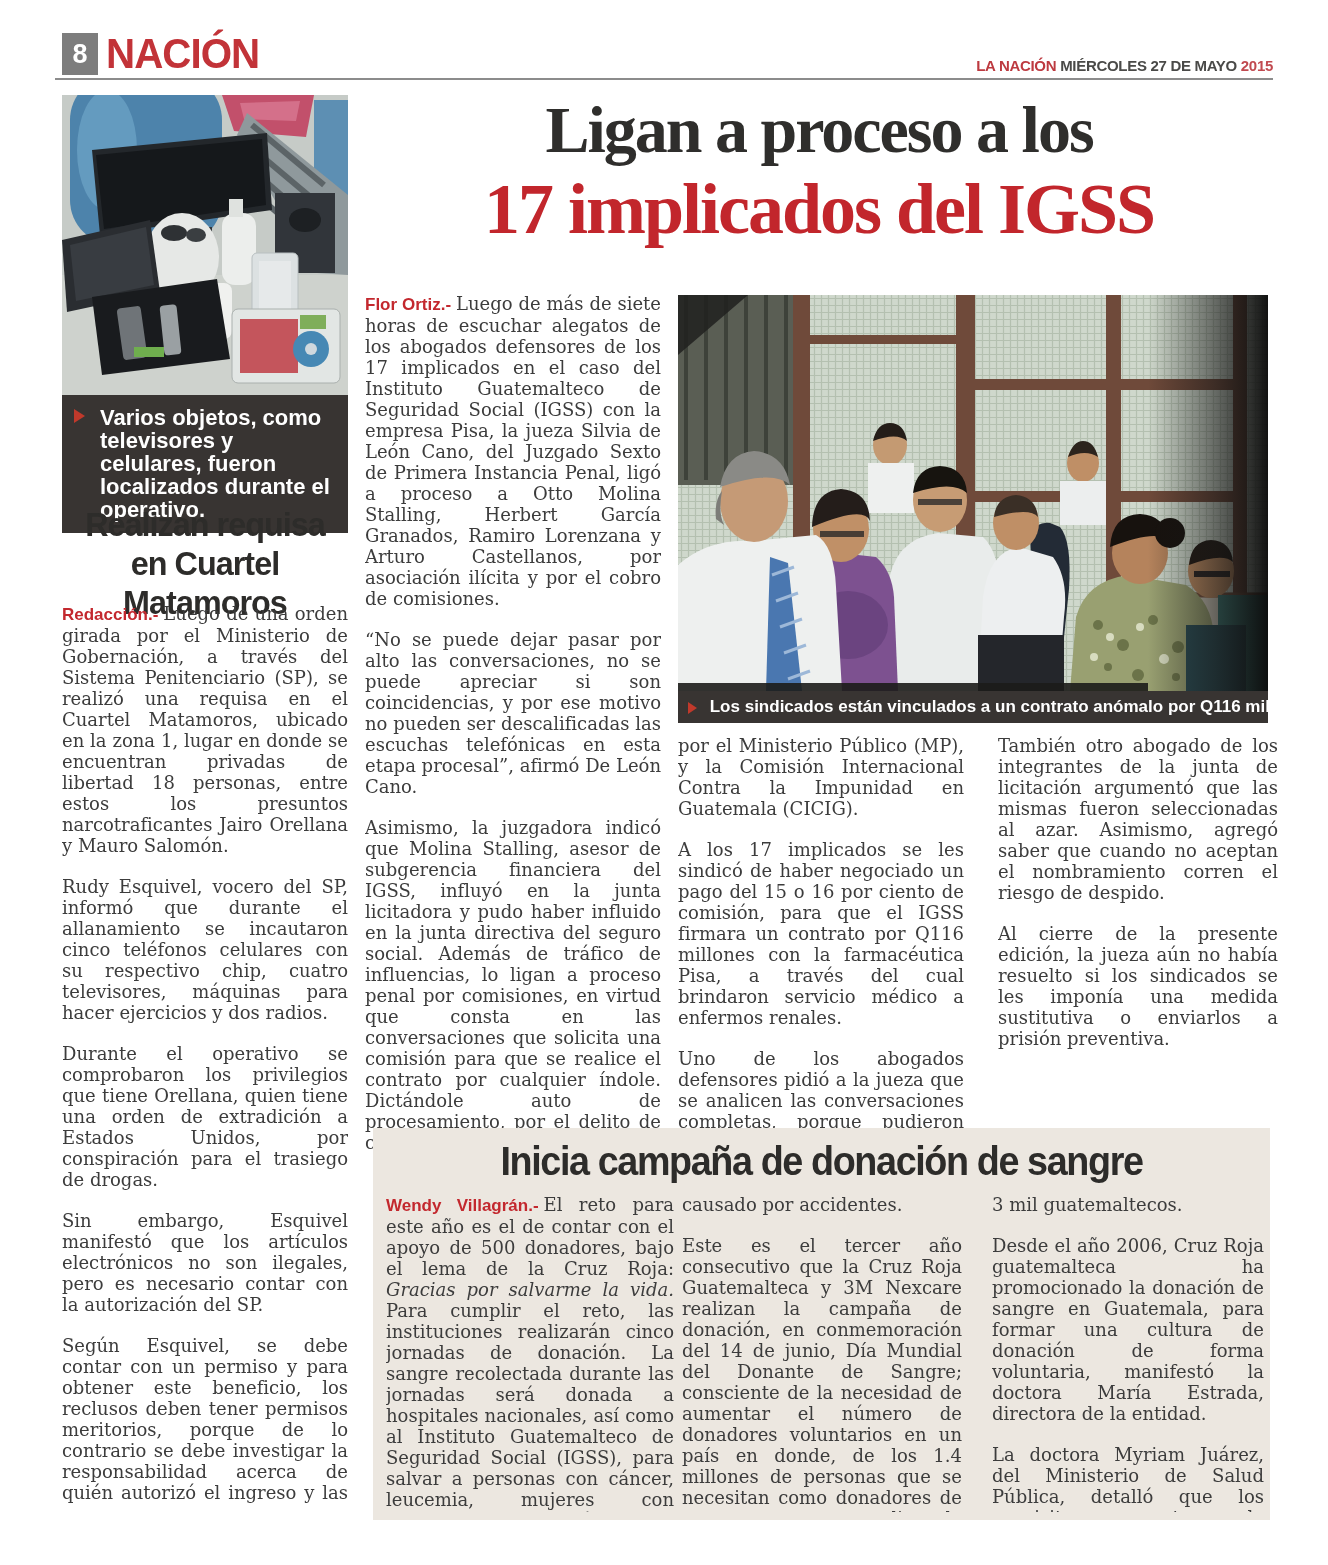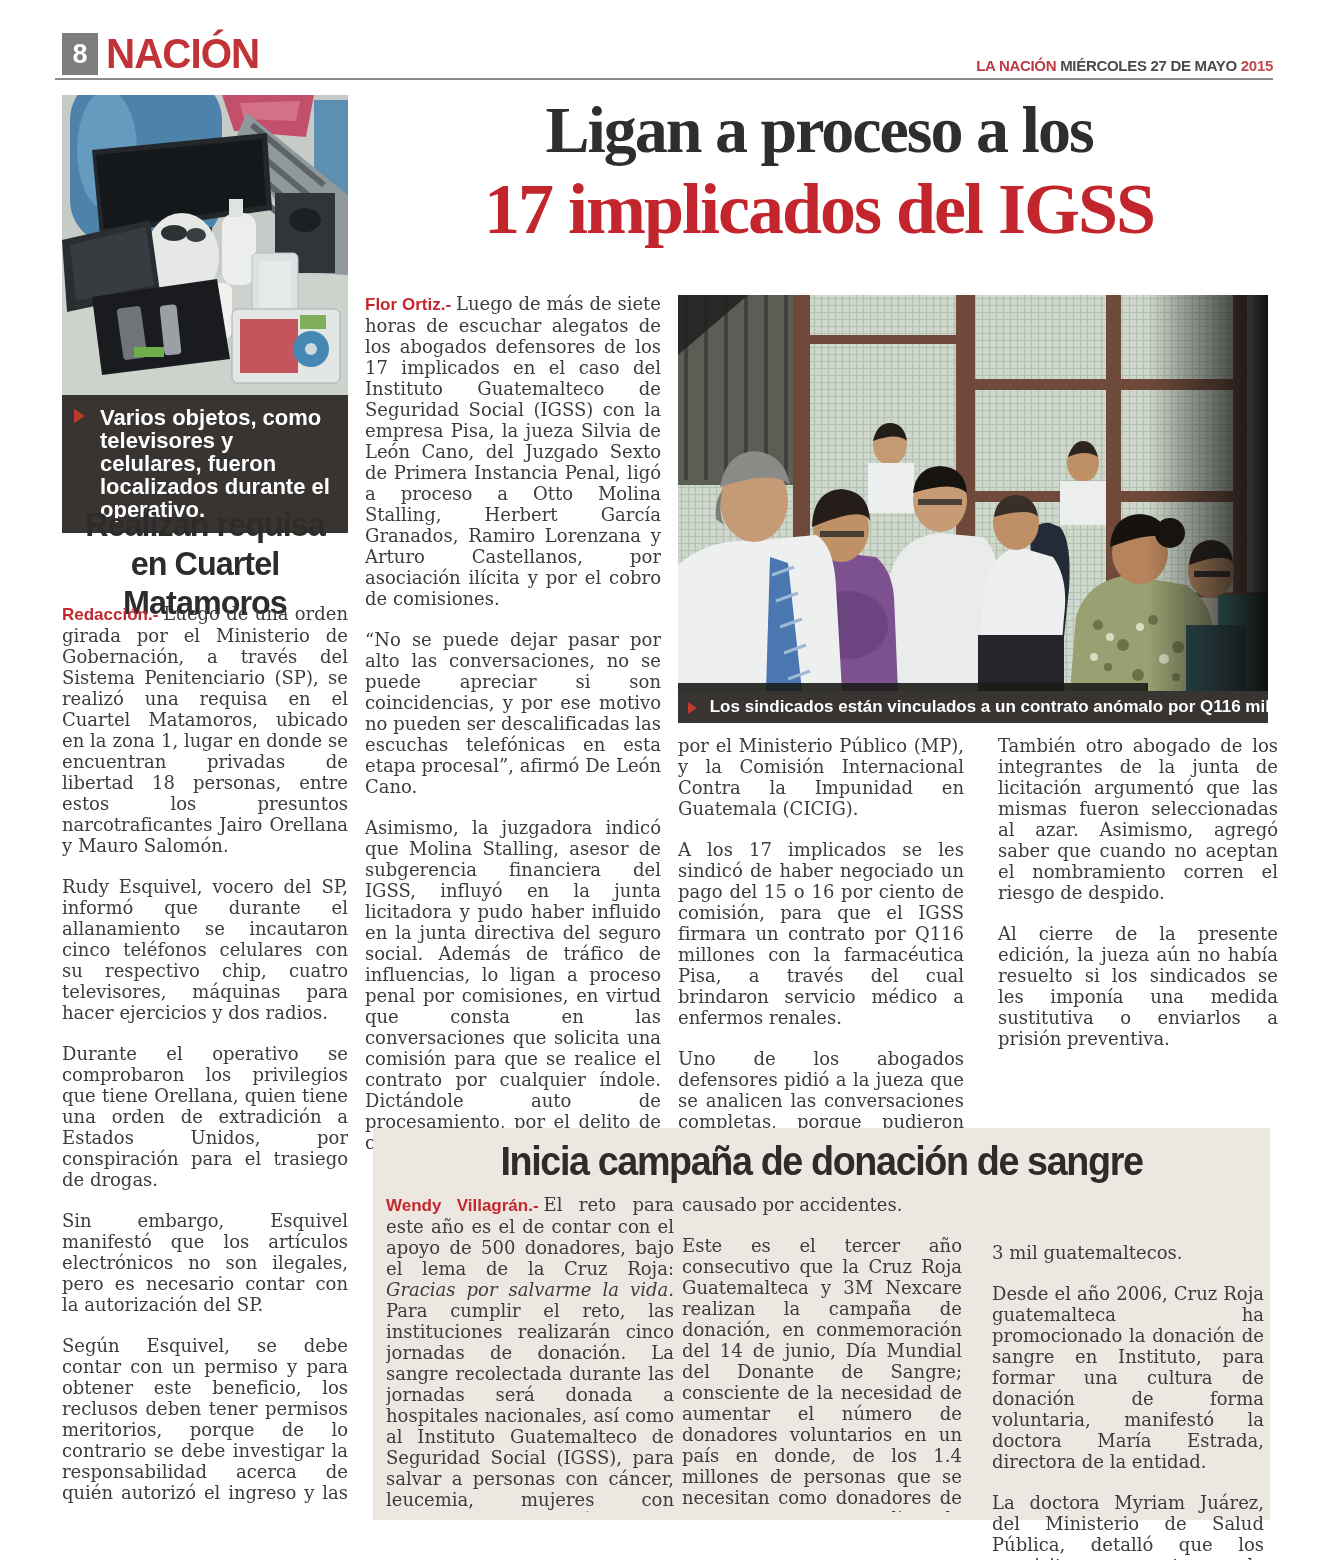--- a/index.html
+++ b/index.html
@@ -51,21 +51,21 @@
   .main-cap .tri{margin-top:0;vertical-align:middle;border-top-width:6px;border-bottom-width:6px;border-left-width:9px;}
   .col2{position:absolute;left:678px;top:735px;width:286px;height:418px;overflow:hidden;}
   .col3{position:absolute;left:990px;top:735px;width:280px;height:418px;overflow:hidden;margin-left:8px;}
   
   .band{position:absolute;left:373px;top:1128px;width:897px;height:392px;background:#ece7e0;}
   .band-head{position:absolute;left:373px;top:1138px;width:897px;text-align:center;
              font-family:"Liberation Sans",sans-serif;font-weight:bold;font-size:41px;
              color:#2d2c2a;letter-spacing:-1.5px;transform:scaleX(.92);}
   .bcol1{position:absolute;left:386px;top:1194px;width:288px;height:318px;overflow:hidden;}
   .bcol2{position:absolute;left:682px;top:1194px;width:280px;height:318px;overflow:hidden;}
-  .bcol3{position:absolute;left:992px;top:1242px;width:272px;height:318px;overflow:hidden;}
+  .bcol3{position:absolute;left:992px;top:1194px;width:272px;height:318px;overflow:hidden;}
 </style>
 </head>
 <body>
 
 <div class="page">
 
   <div class="hdr">
     <span class="pageno">8</span><span class="section">NACIÓN</span>
     <div class="dateline"><span class="brand">LA NACIÓN </span><span>MIÉRCOLES 27 DE MAYO </span><span class="year">2015</span></div>
   </div>
@@ -259,17 +259,17 @@
 
   <div class="bcol1 body-txt">
     <p><span class="byline">Wendy Villagrán.-</span><span>El reto para este año es el de contar con el apoyo de 500 donadores, bajo el lema de la Cruz Roja: </span><span class="it">Gracias por salvarme la vida.</span><span> Para cumplir el reto, las instituciones realizarán cinco jornadas de donación. La sangre recolectada durante las jornadas será donada a hospitales nacionales, así como al Instituto Guatemalteco de Seguridad Social (IGSS), para salvar a personas con cáncer, leucemia, mujeres con complicaciones obstétricas, y personas con traumatismo</span></p>
   </div>
   <div class="bcol2 body-txt">
     <p>causado por accidentes.</p>
     <p>Este es el tercer año consecutivo que la Cruz Roja Guatemalteca y 3M Nexcare realizan la campaña de donación, en conmemoración del 14 de junio, Día Mundial del Donante de Sangre; consciente de la necesidad de aumentar el número de donadores voluntarios en un país en donde, de los 1.4 millones de personas que se necesitan como donadores de sangre, para suplir la demanda anual del país, únicamente participan</p>
   </div>
   <div class="bcol3 body-txt">
     <p>3 mil guatemaltecos.</p>
-    <p>Desde el año 2006, Cruz Roja guatemalteca ha promocionado la donación de sangre en Instituto, para formar una cultura de donación de forma voluntaria, manifestó la doctora María Estrada, directora de la entidad.</p>
+    <p>Desde el año 2006, Cruz Roja guatemalteca ha promocionado la donación de sangre en Guatemala, para formar una cultura de donación de forma voluntaria, manifestó la doctora María Estrada, directora de la entidad.</p>
     <p>La doctora Myriam Juárez, del Ministerio de Salud Pública, detalló que los requisitos son: tener la voluntad, ser mayor de 18 años, presentar DPI, y contar con un peso mínimo de 110 libras.</p>
   </div>
 
 </div>
 
 </body></html>

